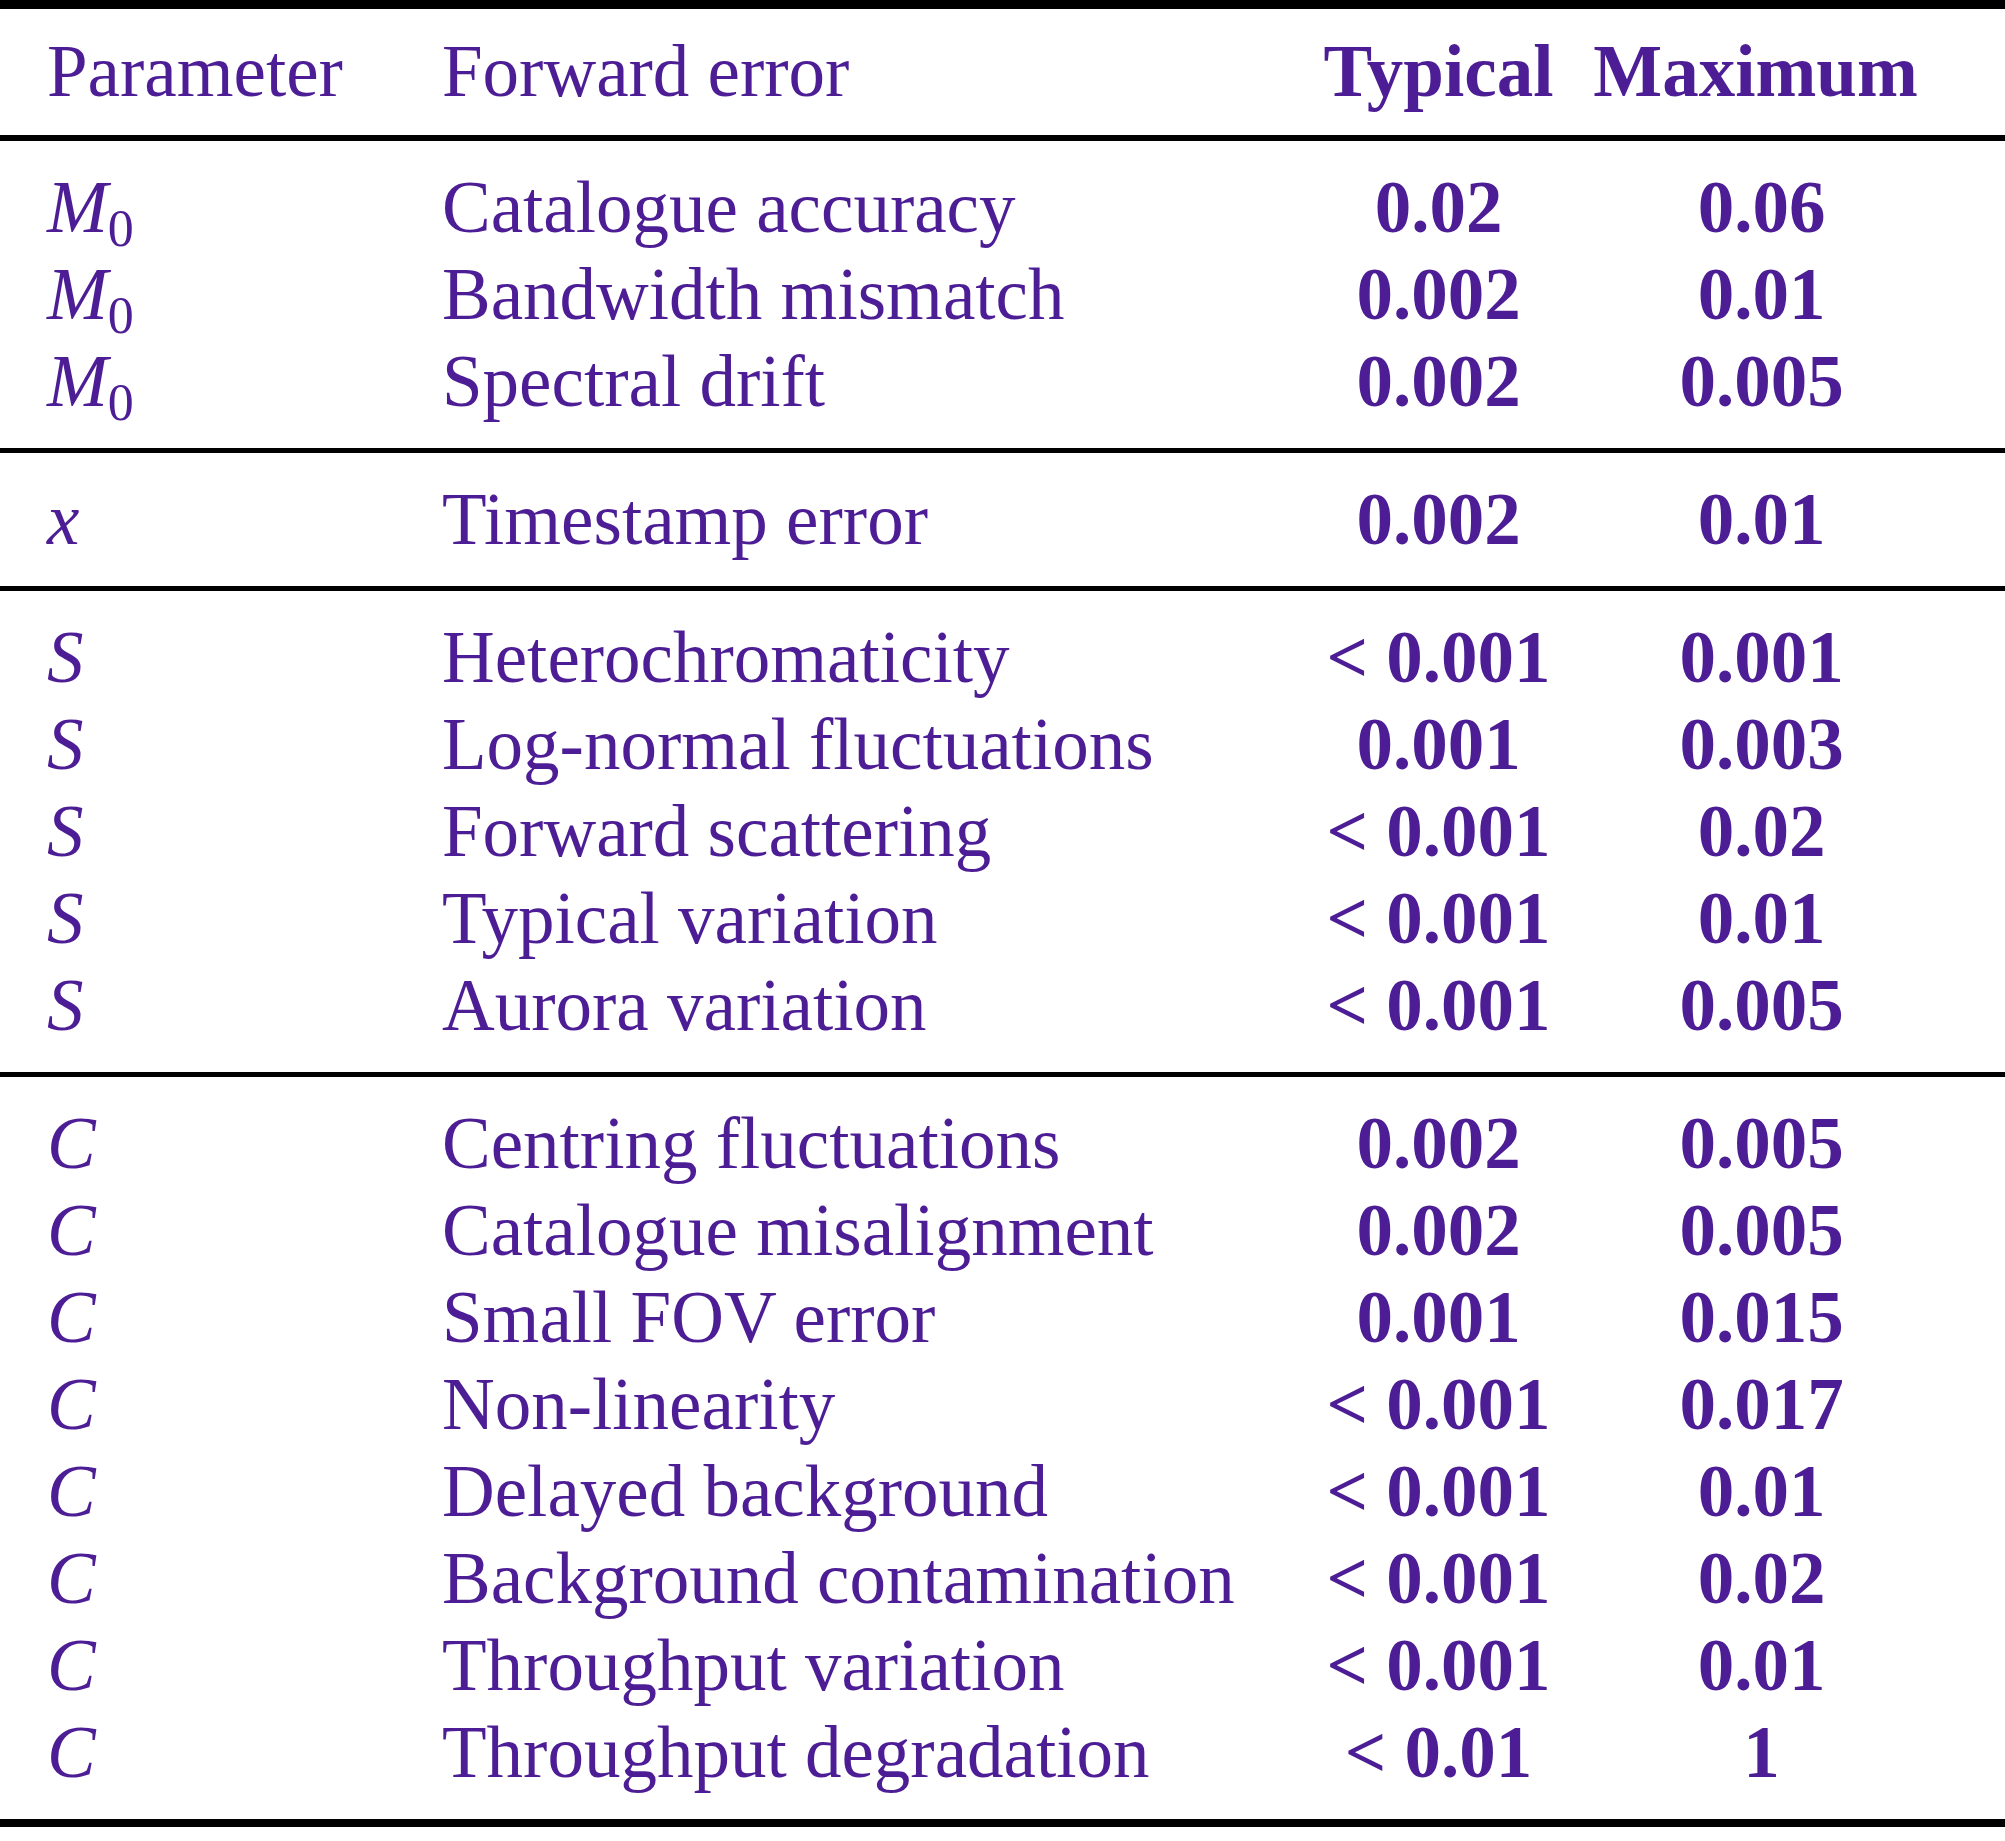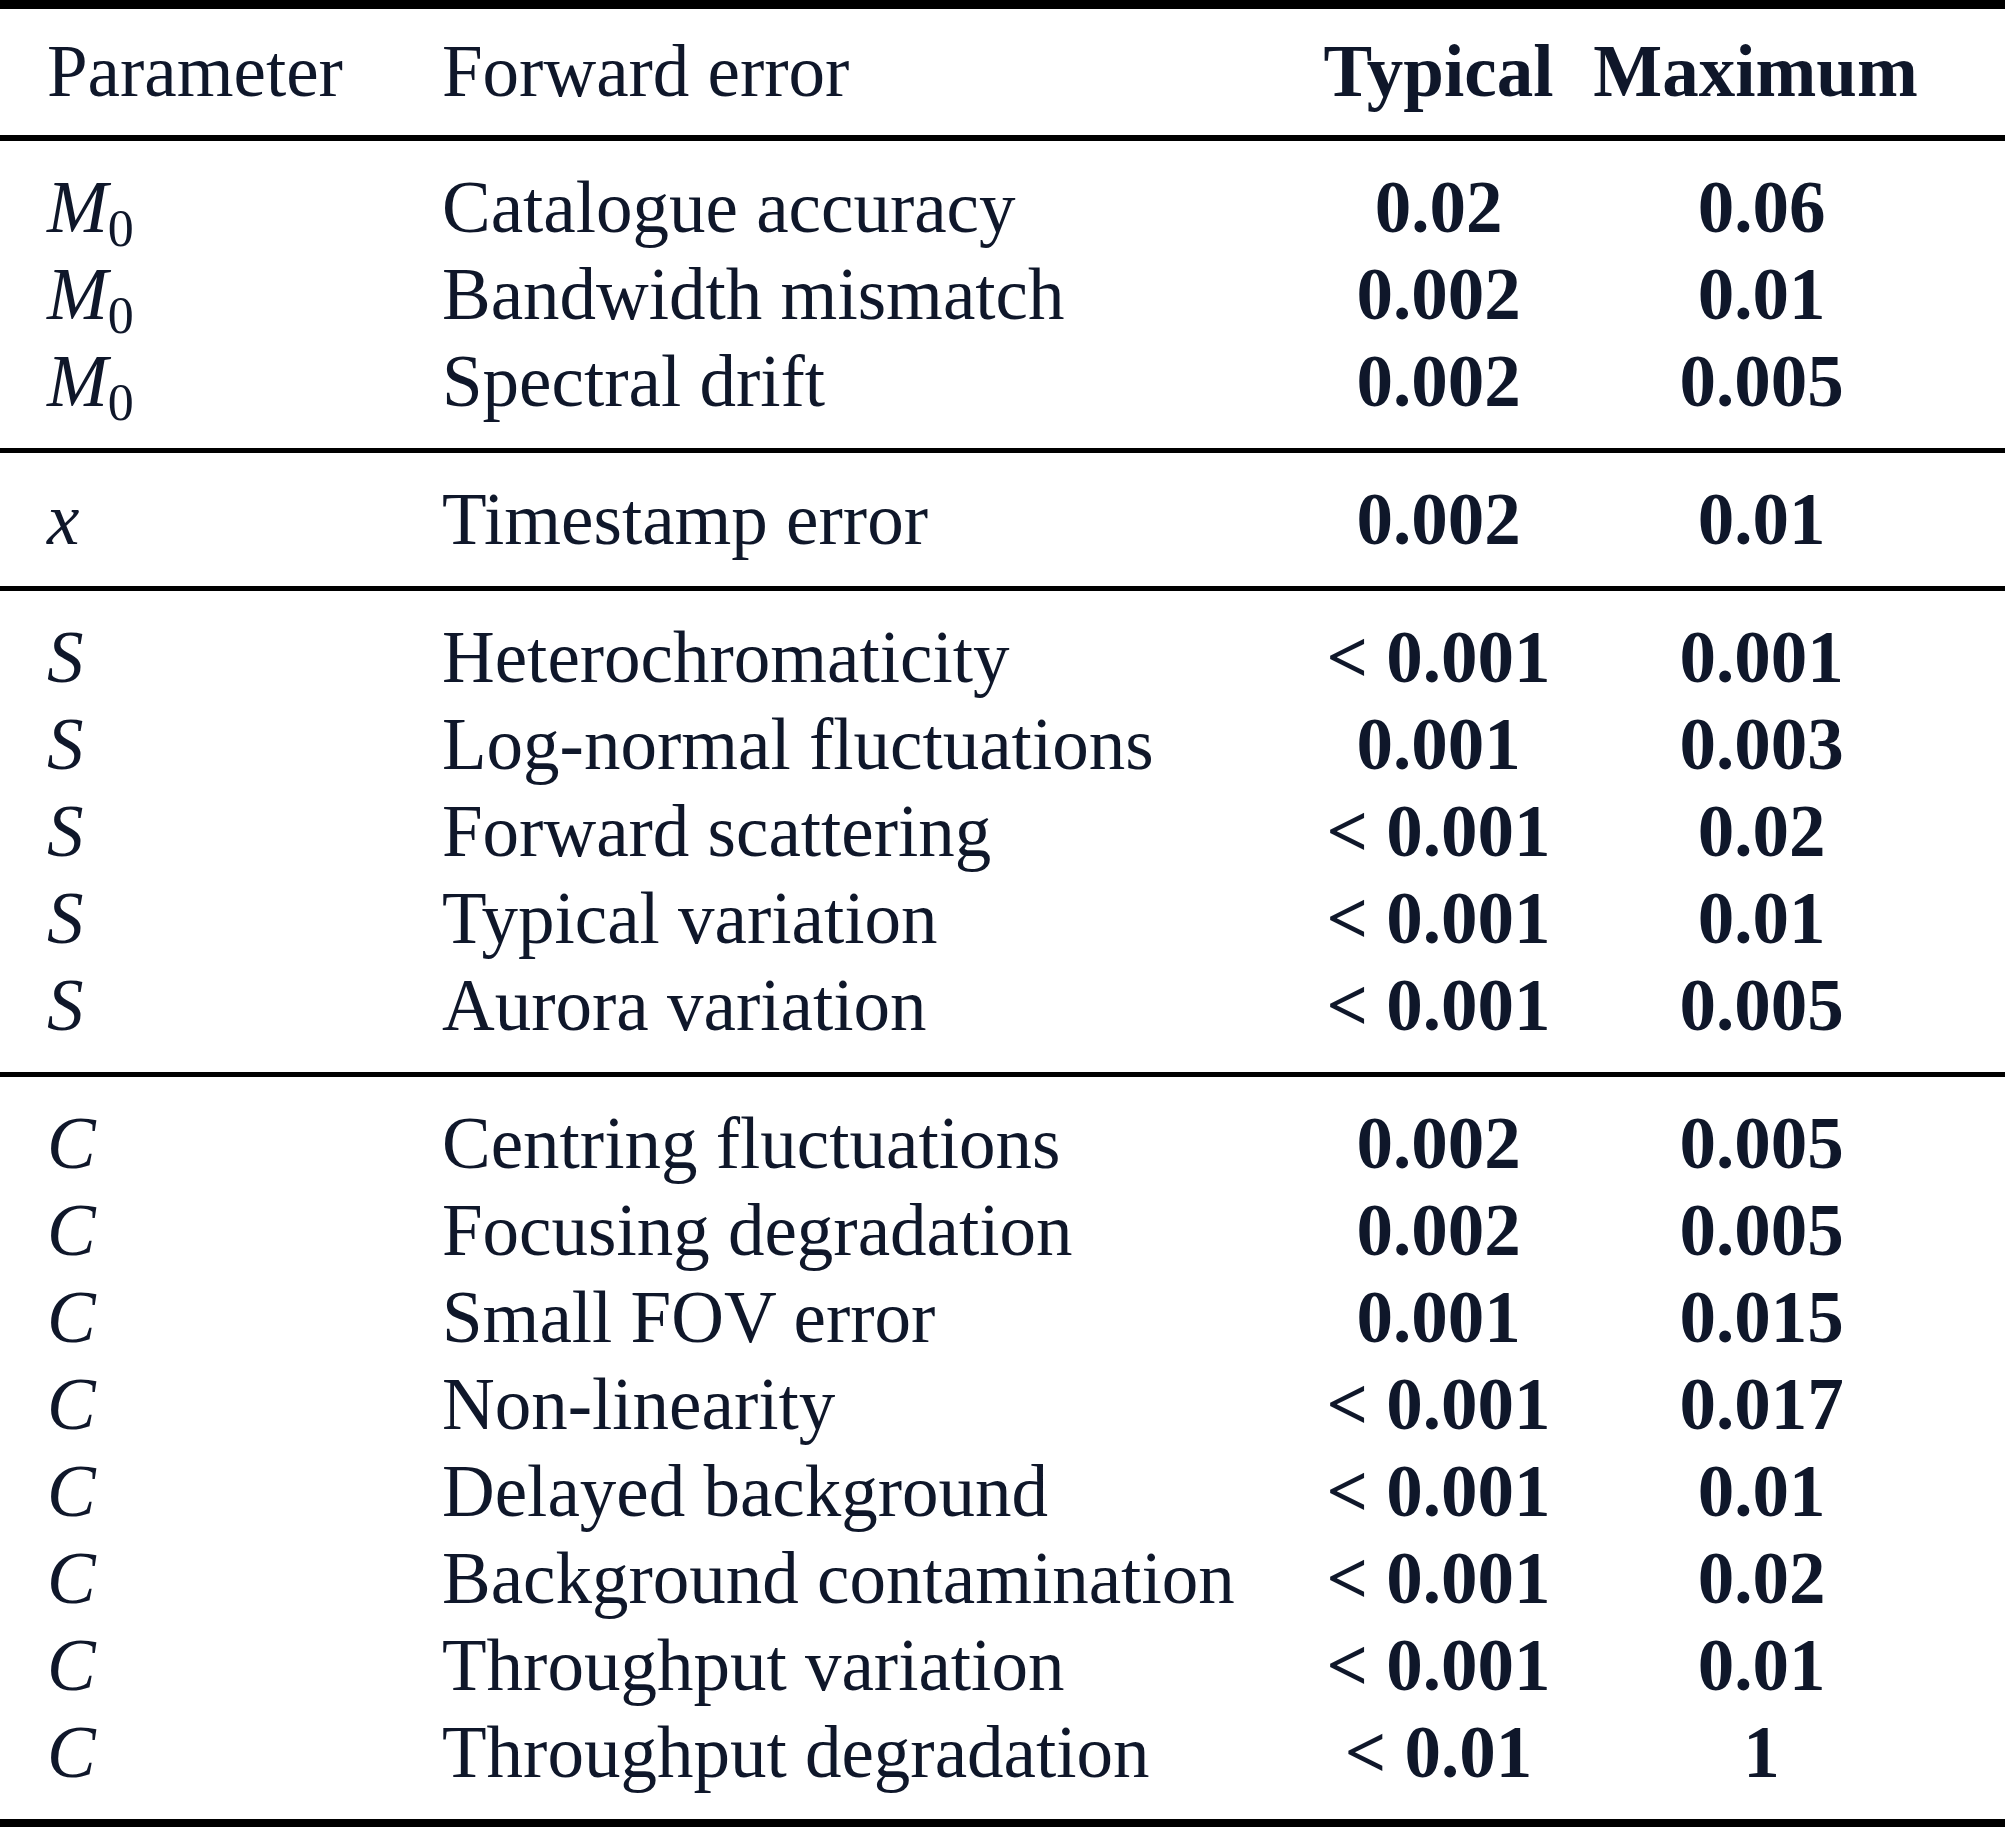--- a/index.html
+++ b/index.html
@@ -12,21 +12,21 @@
     height: 1842px;
     overflow: hidden;
     font-family: "Liberation Serif", "DejaVu Serif", serif;
     color: #000000;
   }
   table.budget {
     width: 2006px;
     border-collapse: collapse;
     table-layout: fixed;
     font-size: 73px;
-    color: #0f172a;
+    color: #4c1d95;
     border-top: 9.7px solid #000000;
     border-bottom: 8.7px solid #000000;
   }
   col.c1 { width: 442px; }
   col.c2 { width: 868px; }
   col.c3 { width: 257px; }
   col.c4 { width: 439px; }
 
   th, td {
     padding: 0;
@@ -140,21 +140,21 @@
 
   <tbody>
     <tr>
       <td class="al cell-param"><span class="pvar">C</span><span class="psub"></span></td>
       <td class="al">Centring fluctuations</td>
       <td class="ar">0.002</td>
       <td class="ar cell-max">0.005</td>
     </tr>
     <tr>
       <td class="al cell-param"><span class="pvar">C</span><span class="psub"></span></td>
-      <td class="al">Focusing degradation</td>
+      <td class="al">Catalogue misalignment</td>
       <td class="ar">0.002</td>
       <td class="ar cell-max">0.005</td>
     </tr>
     <tr>
       <td class="al cell-param"><span class="pvar">C</span><span class="psub"></span></td>
       <td class="al">Small FOV error</td>
       <td class="ar">0.001</td>
       <td class="ar cell-max">0.015</td>
     </tr>
     <tr>

